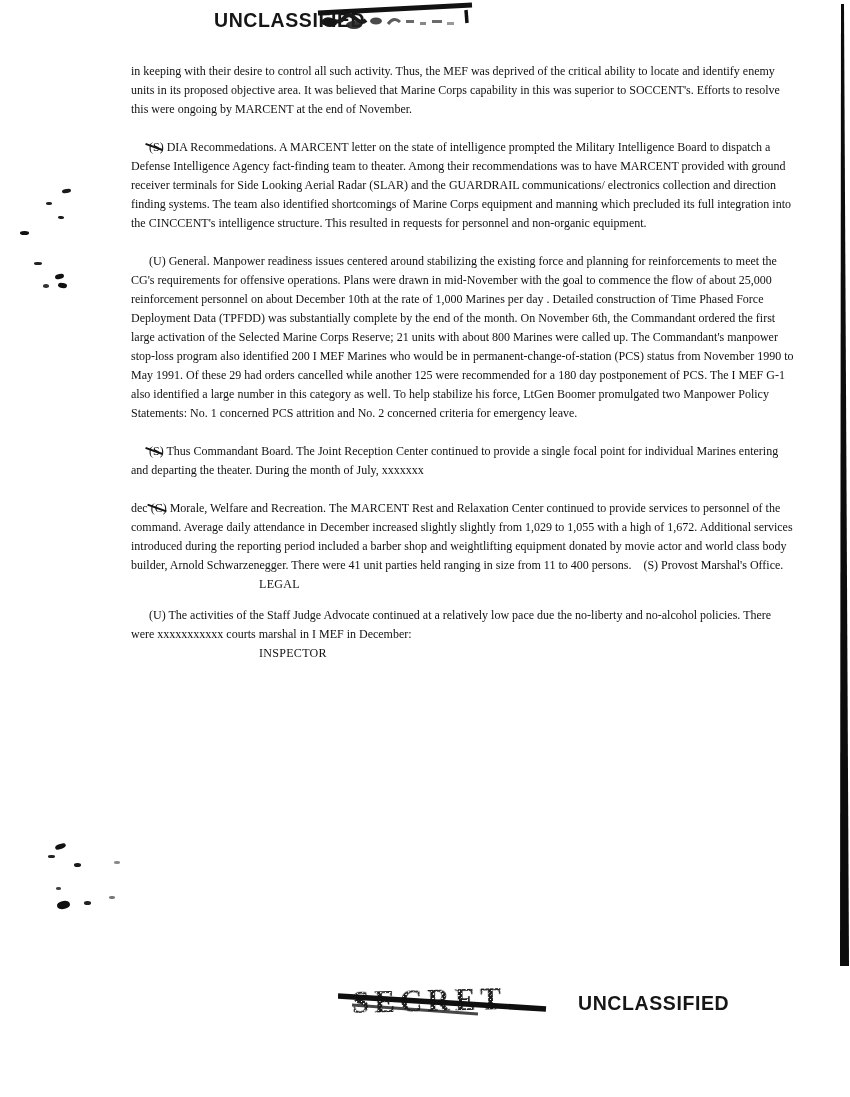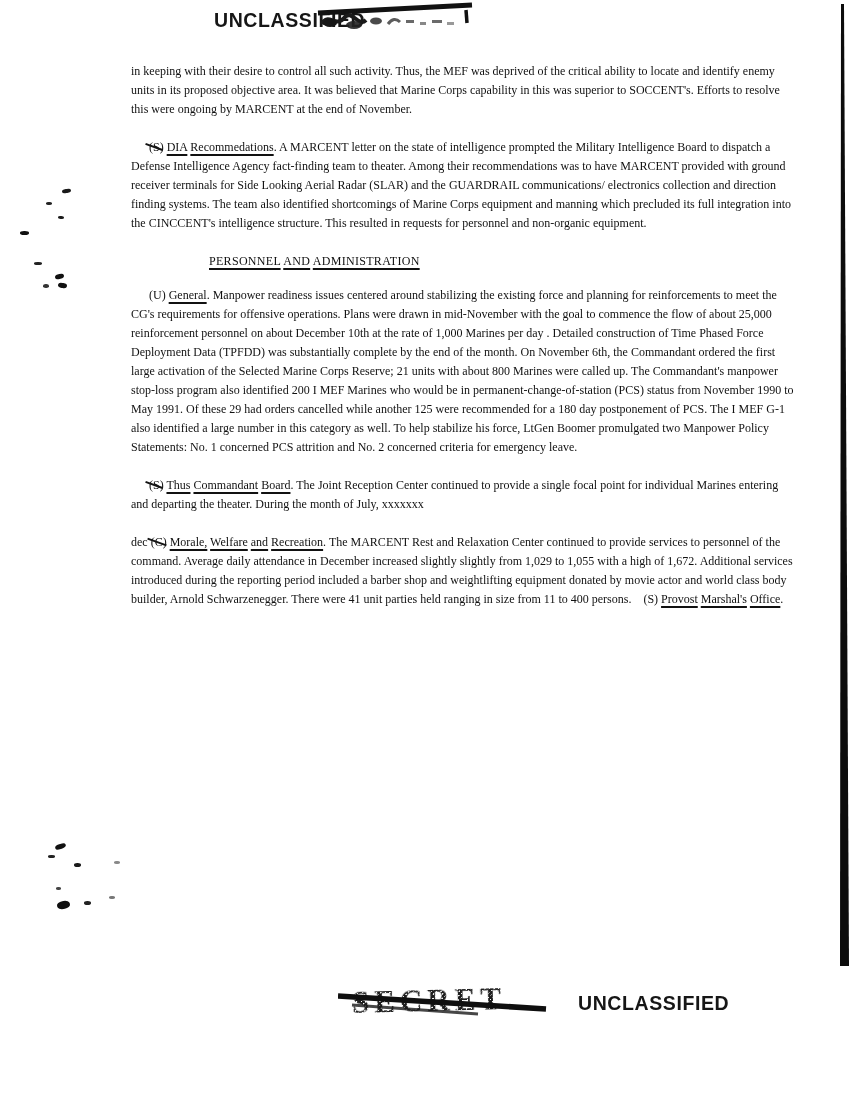--- a/index.html
+++ b/index.html
@@ -6,21 +6,21 @@
   .page{position:relative;width:850px;height:1097px;background:#ffffff;overflow:hidden;
         font-family:"Liberation Serif","DejaVu Serif",serif;color:#111;}
   
   .doc-body{position:absolute;left:98px;top:62px;width:666px;font-size:12px;line-height:19px;margin-left:33px;}
   .blk{margin:0 0 19px 0;text-indent:18px;}
   .blk.nofirst{text-indent:0;}
   .blk.tight{margin-bottom:0;}
   .blk.h1{text-indent:0;padding-left:78px;margin:6px 0 15px 0;letter-spacing:.3px;}
   .blk.h2{text-indent:0;padding-left:128px;margin:0 0 12px 0;letter-spacing:.3px;}
   .blk.h2.nogap{margin:0;}
-  .u{text-decoration:underline;text-decoration-thickness:1.5px;text-underline-offset:2.5px;text-align:center;}
+  .u{text-decoration-thickness:1.5px;text-underline-offset:2.5px;text-align:center;}
   .slash{position:relative;display:inline-block;text-indent:0;}
   .slash::after{content:"";position:absolute;left:-4px;top:42%;width:125%;
                 border-top:2.4px solid #141414;transform:rotate(20deg);}
   
   .stamp-sans{position:absolute;font-family:"Liberation Sans","DejaVu Sans",sans-serif;
               font-weight:bold;font-size:19.5px;letter-spacing:.6px;color:#161616;}
   .top-stamp{left:214px;top:9px;}
   .bottom-stamp{left:578px;top:992px;}
   .scribble{position:absolute;left:316px;top:0;}
   .secret-wrap{position:absolute;left:348px;top:981px;width:200px;height:46px;}
@@ -75,24 +75,26 @@
       <div class="artifact" style="left: 114px; top: 861px; width: 6px; height: 3px; transform: rotate(0deg); background: rgb(136, 136, 136);"></div>
       <div class="artifact" style="left: 56px; top: 887px; width: 5px; height: 3px; transform: rotate(0deg); background: rgb(68, 68, 68);"></div>
       <div class="artifact" style="left: 57px; top: 901px; width: 13px; height: 8px; transform: rotate(-10deg); background: rgb(15, 15, 15);"></div>
       <div class="artifact" style="left: 84px; top: 901px; width: 7px; height: 4px; transform: rotate(0deg); background: rgb(34, 34, 34);"></div>
       <div class="artifact" style="left: 109px; top: 896px; width: 6px; height: 3px; transform: rotate(0deg); background: rgb(119, 119, 119);"></div>
     </div>
 
   <main id="doc-body" class="doc-body">
       <p class="blk nofirst"><span>in keeping with their desire to control all such activity. Thus, the MEF was deprived of the critical ability to locate and identify enemy units in its proposed objective area. It was believed that Marine Corps capability in this was superior to SOCCENT's. Efforts to resolve this were ongoing by MARCENT at the end of November.</span></p>
       <p class="blk "><span class="slash">(S)</span><span> </span><span class="u">DIA</span><span> </span><span class="u">Recommedations</span><span>. A MARCENT letter on the state of intelligence prompted the Military Intelligence Board to dispatch a Defense Intelligence Agency fact-finding team to theater. Among their recommendations was to have MARCENT provided with ground receiver terminals for Side Looking Aerial Radar (SLAR) and the GUARDRAIL communications/ electronics collection and direction</span><br><span>finding systems. The team also identified shortcomings of Marine Corps equipment and manning which precluded its full integration into the CINCCENT's intelligence structure. This resulted in requests for personnel and non-organic equipment.</span></p>
-      <div class="blk h1"><span class="u">PERSONNEL</span><span> </span><span class="u">AND</span><span> </span><span class="u">ADMINISTRATION</span></div>
       <p class="blk "><span>(U) </span><span class="u">General</span><span>. Manpower readiness issues centered around stabilizing the existing force and planning for reinforcements to meet the CG's requirements for offensive operations. Plans were drawn in mid-November with the goal to commence the flow of about 25,000 reinforcement personnel on about December 10th at the rate of 1,000 Marines per day . Detailed construction of Time Phased Force Deployment Data (TPFDD) was substantially complete by the end of the month. On November 6th, the Commandant ordered the first large activation of the Selected Marine Corps Reserve; 21 units with about 800 Marines were called up. The Commandant's manpower stop-loss program also identified 200 I MEF Marines who would be in permanent-change-of-station (PCS) status from November 1990 to May 1991. Of these 29 had orders cancelled while another 125 were recommended for a 180 day postponement of PCS. The I MEF G-1 also identified a large number in this category as well. To help stabilize his force, LtGen Boomer promulgated two Manpower Policy Statements: No. 1 concerned PCS attrition and No. 2 concerned criteria for emergency leave.</span></p>
       <p class="blk "><span class="slash">(S)</span><span> </span><span class="u">Thus</span><span> </span><span class="u">Commandant</span><span> </span><span class="u">Board</span><span>. The Joint Reception Center continued to provide a single focal point for individual Marines entering and departing the theater. During the month of July, xxxxxxx</span></p>
       <p class="blk nofirst tight"><span>dec </span><span class="slash">(C)</span><span> </span><span class="u">Morale,</span><span> </span><span class="u">Welfare</span><span> </span><span class="u">and</span><span> </span><span class="u">Recreation</span><span>.  The MARCENT Rest and Relaxation Center continued to provide services to personnel of the command. Average daily attendance in December increased slightly slightly from 1,029 to 1,055 with a high of 1,672. Additional services introduced during the reporting period included a barber shop and weightlifting equipment donated by movie actor and world class body builder, Arnold Schwarzenegger. There were 41 unit parties held ranging in size from 11 to 400 persons. &nbsp;&nbsp; (S) </span><span class="u">Provost</span><span> </span><span class="u">Marshal's</span><span> </span><span class="u">Office</span><span>.</span></p>
+      <div class="blk h2"><span class="u">LEGAL</span></div>
+      <p class="blk tight"><span>(U) The activities of the Staff Judge Advocate continued at a relatively low pace due the no-liberty and no-alcohol policies. There were xxxxxxxxxxx courts marshal in I MEF in December:</span></p>
+      <div class="blk h2 nogap"><span class="u">INSPECTOR</span></div>
     </main>
 
   <span class="secret-wrap">
     <span class="secret-text">SECRET</span>
     <svg class="strike-svg" width="220" height="50" viewBox="0 0 220 50">
       <line x1="0" y1="15" x2="208" y2="28" stroke="#0f0f0f" stroke-width="5.5"></line>
       <line x1="14" y1="24" x2="140" y2="33" stroke="#1a1a1a" stroke-width="3" opacity=".8"></line>
     </svg>
   </span>
 

